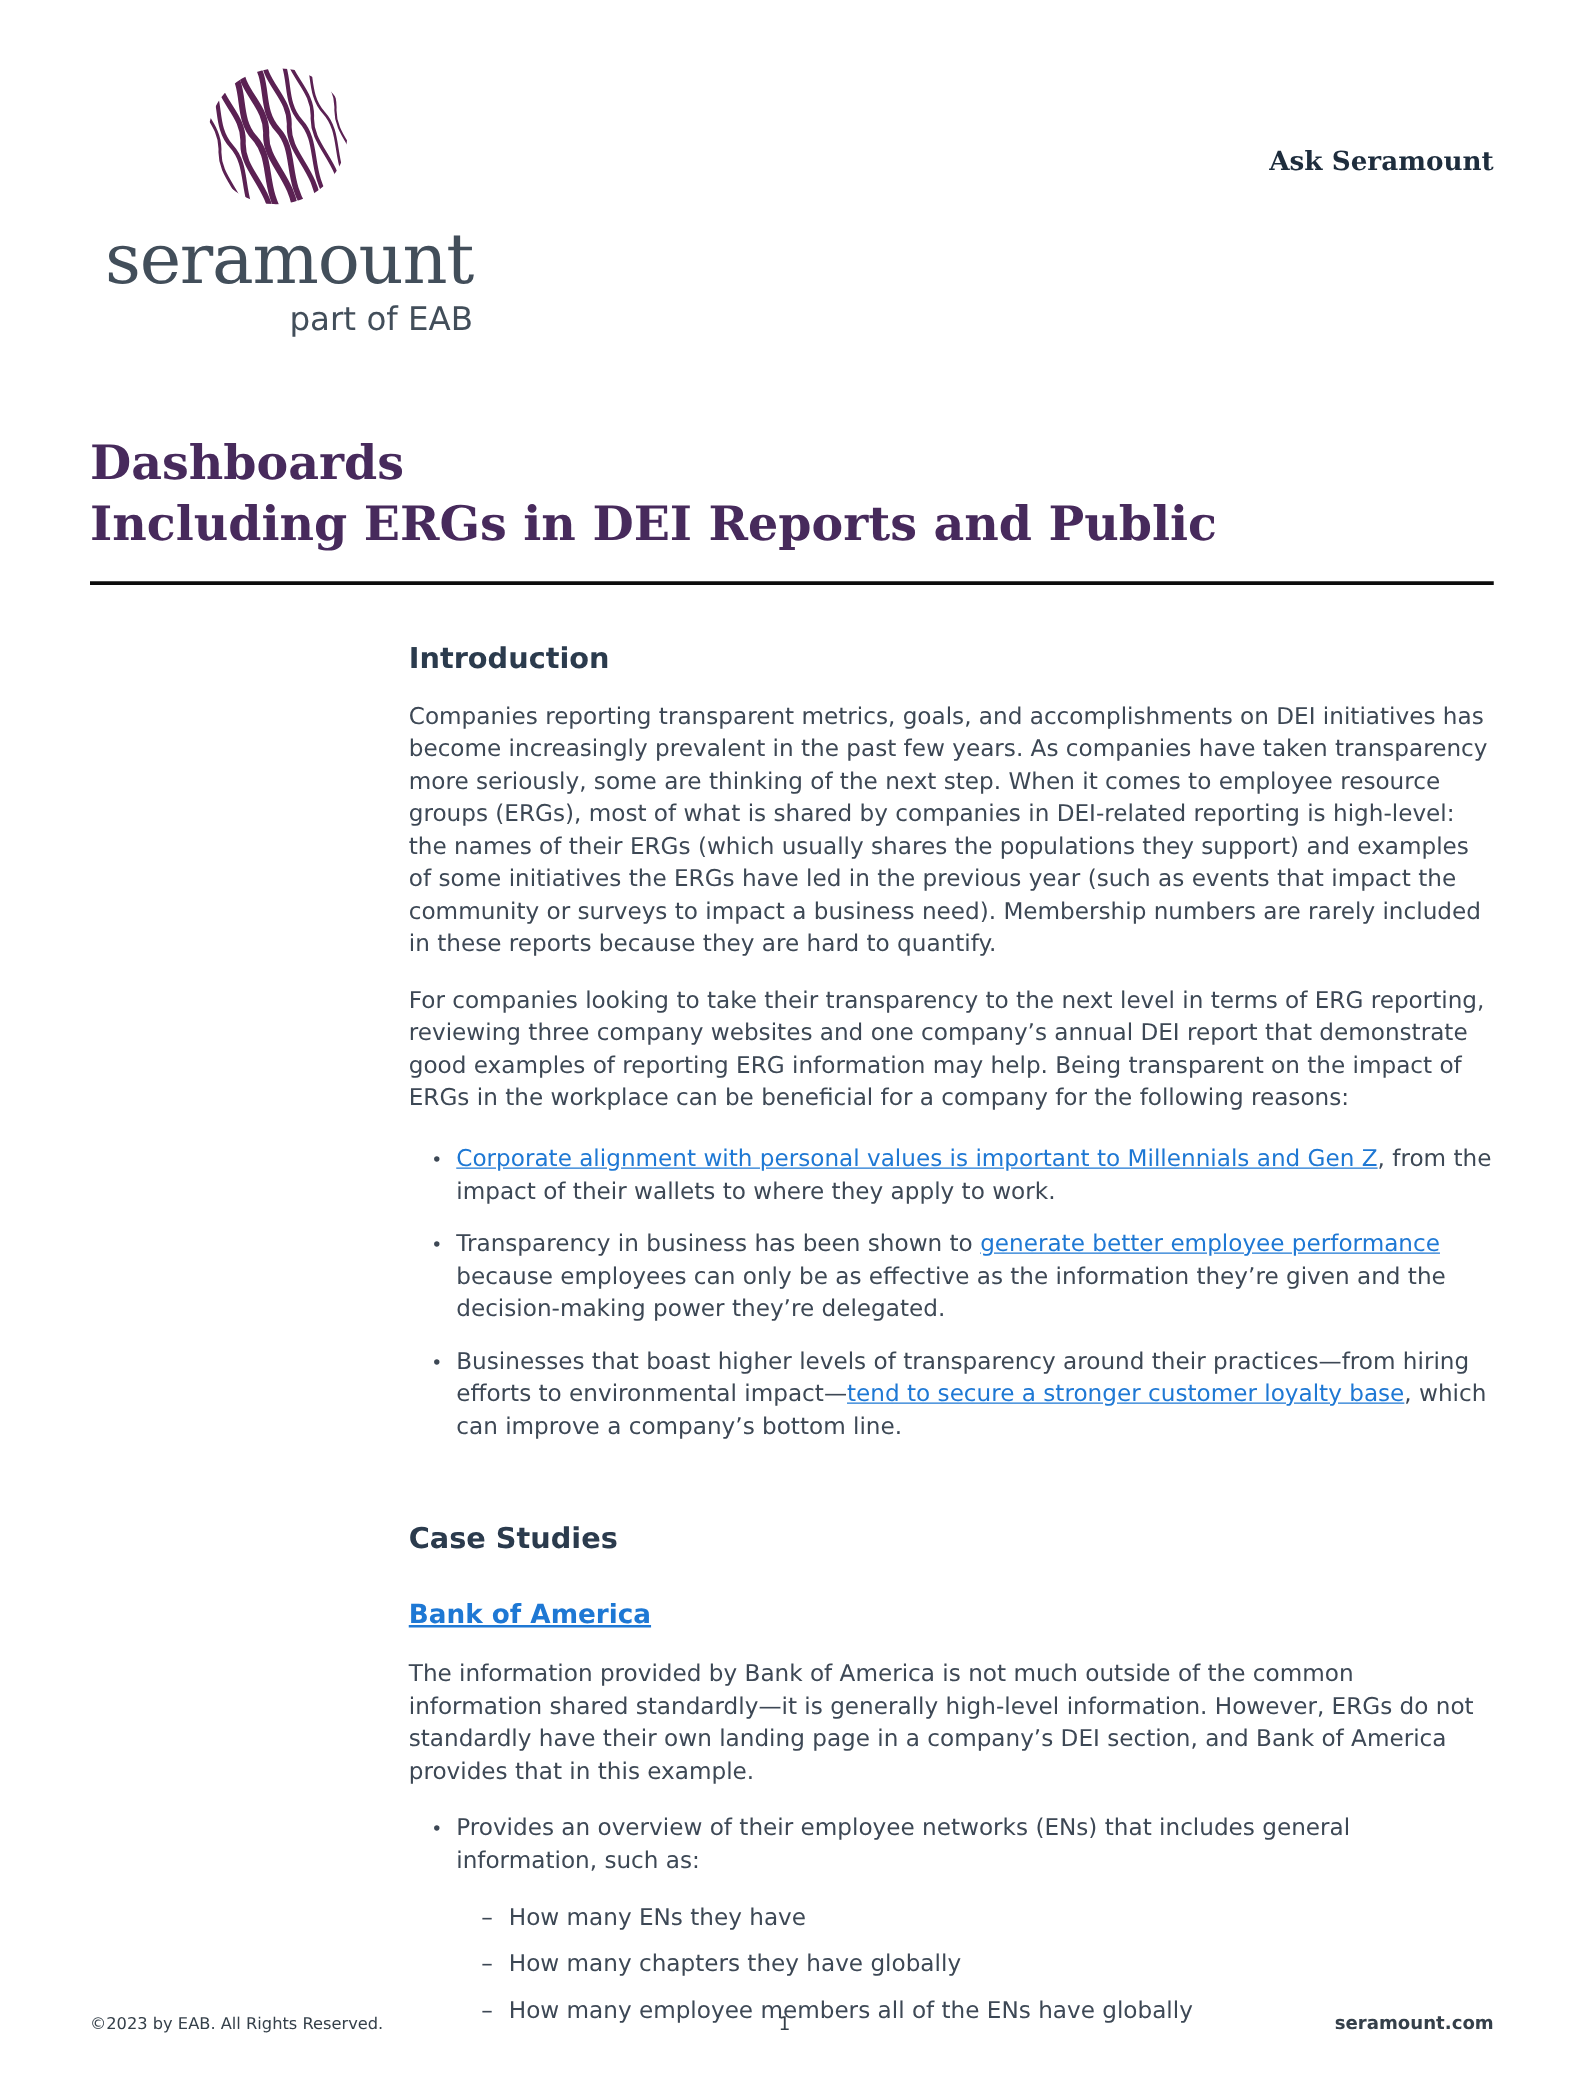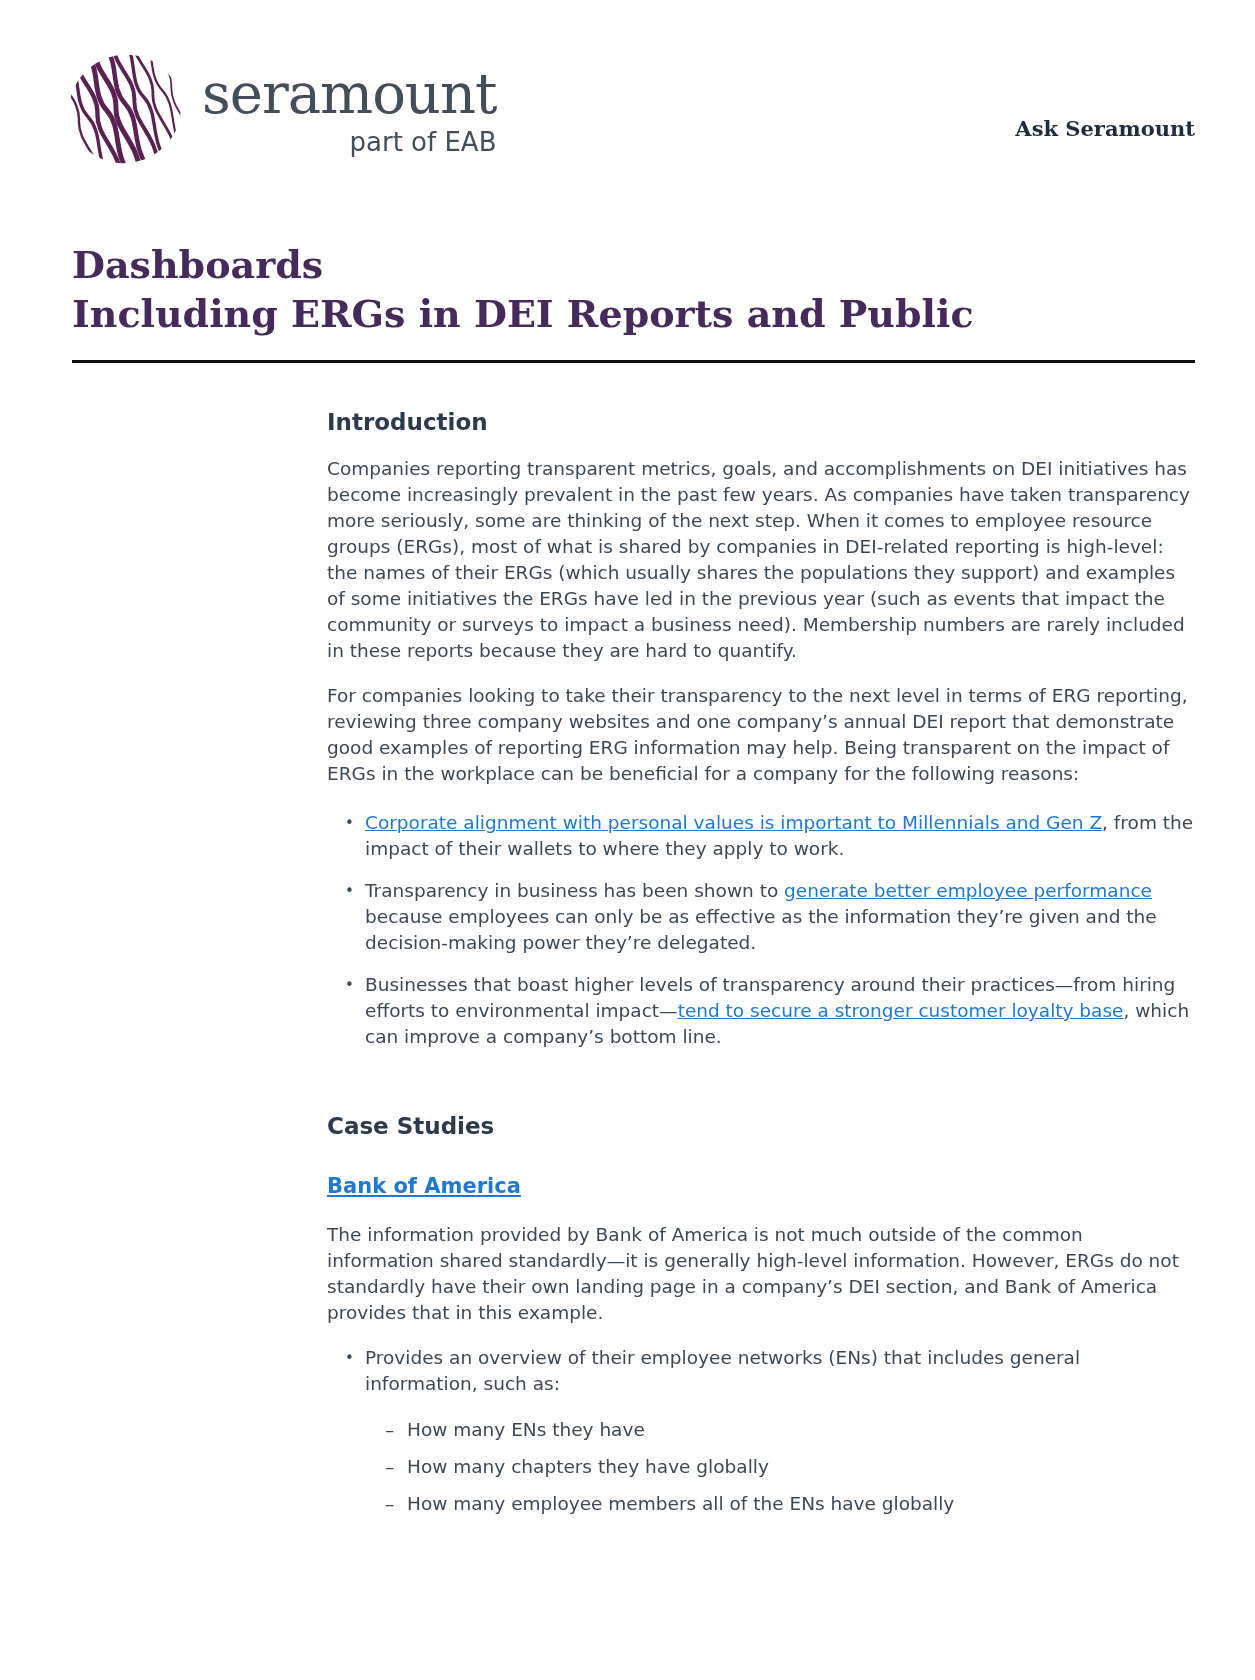--- a/index.html
+++ b/index.html
@@ -5,21 +5,21 @@
   html,body{margin:0;padding:0;}
   body{
     width:1255px;height:1680px;position:relative;background:#ffffff;
     font-family:"DejaVu Sans", sans-serif;color:#3d4855;overflow:hidden;
   }
   .page{width:100%;height:100%;position:relative;}
 
   
   header{display:flex;justify-content:space-between;align-items:flex-start;
          padding:52px 60px 0 66px;}
-  .brand{display:flex;align-items:flex-start;}
+  .brand{display:flex;align-items:center;flex-direction:column;}
   .brand svg{display:block;}
   .brand-text{margin-left:18px;}
   .wordmark{font-family:"DejaVu Serif", serif;font-size:56px;line-height:1.0;
             color:#424e5a;letter-spacing:-1px;margin-top:14px;}
   .tagline{font-size:26px;color:#424e5a;text-align:right;margin-top:5px;
            font-family:"DejaVu Sans", sans-serif;}
   .ask{font-family:"DejaVu Serif", serif;font-weight:600;font-size:21px;
        color:#1e2d3d;margin-top:64px;}
 
   
@@ -142,14 +142,19 @@
         <div class="txt">How many chapters they have globally</div>
       </li>
       <li>
         <span class="marker">–</span>
         <div class="txt">How many employee members all of the ENs have globally</div>
       </li>
     </ul>
 
   </main>
 
+  <footer>
+    <div class="foot-left">©2023 by EAB. All Rights Reserved.</div>
+    <div class="foot-center">1</div>
+    <div class="foot-right">seramount.com</div>
+  </footer>
 
 </div>
 
 </body></html>

